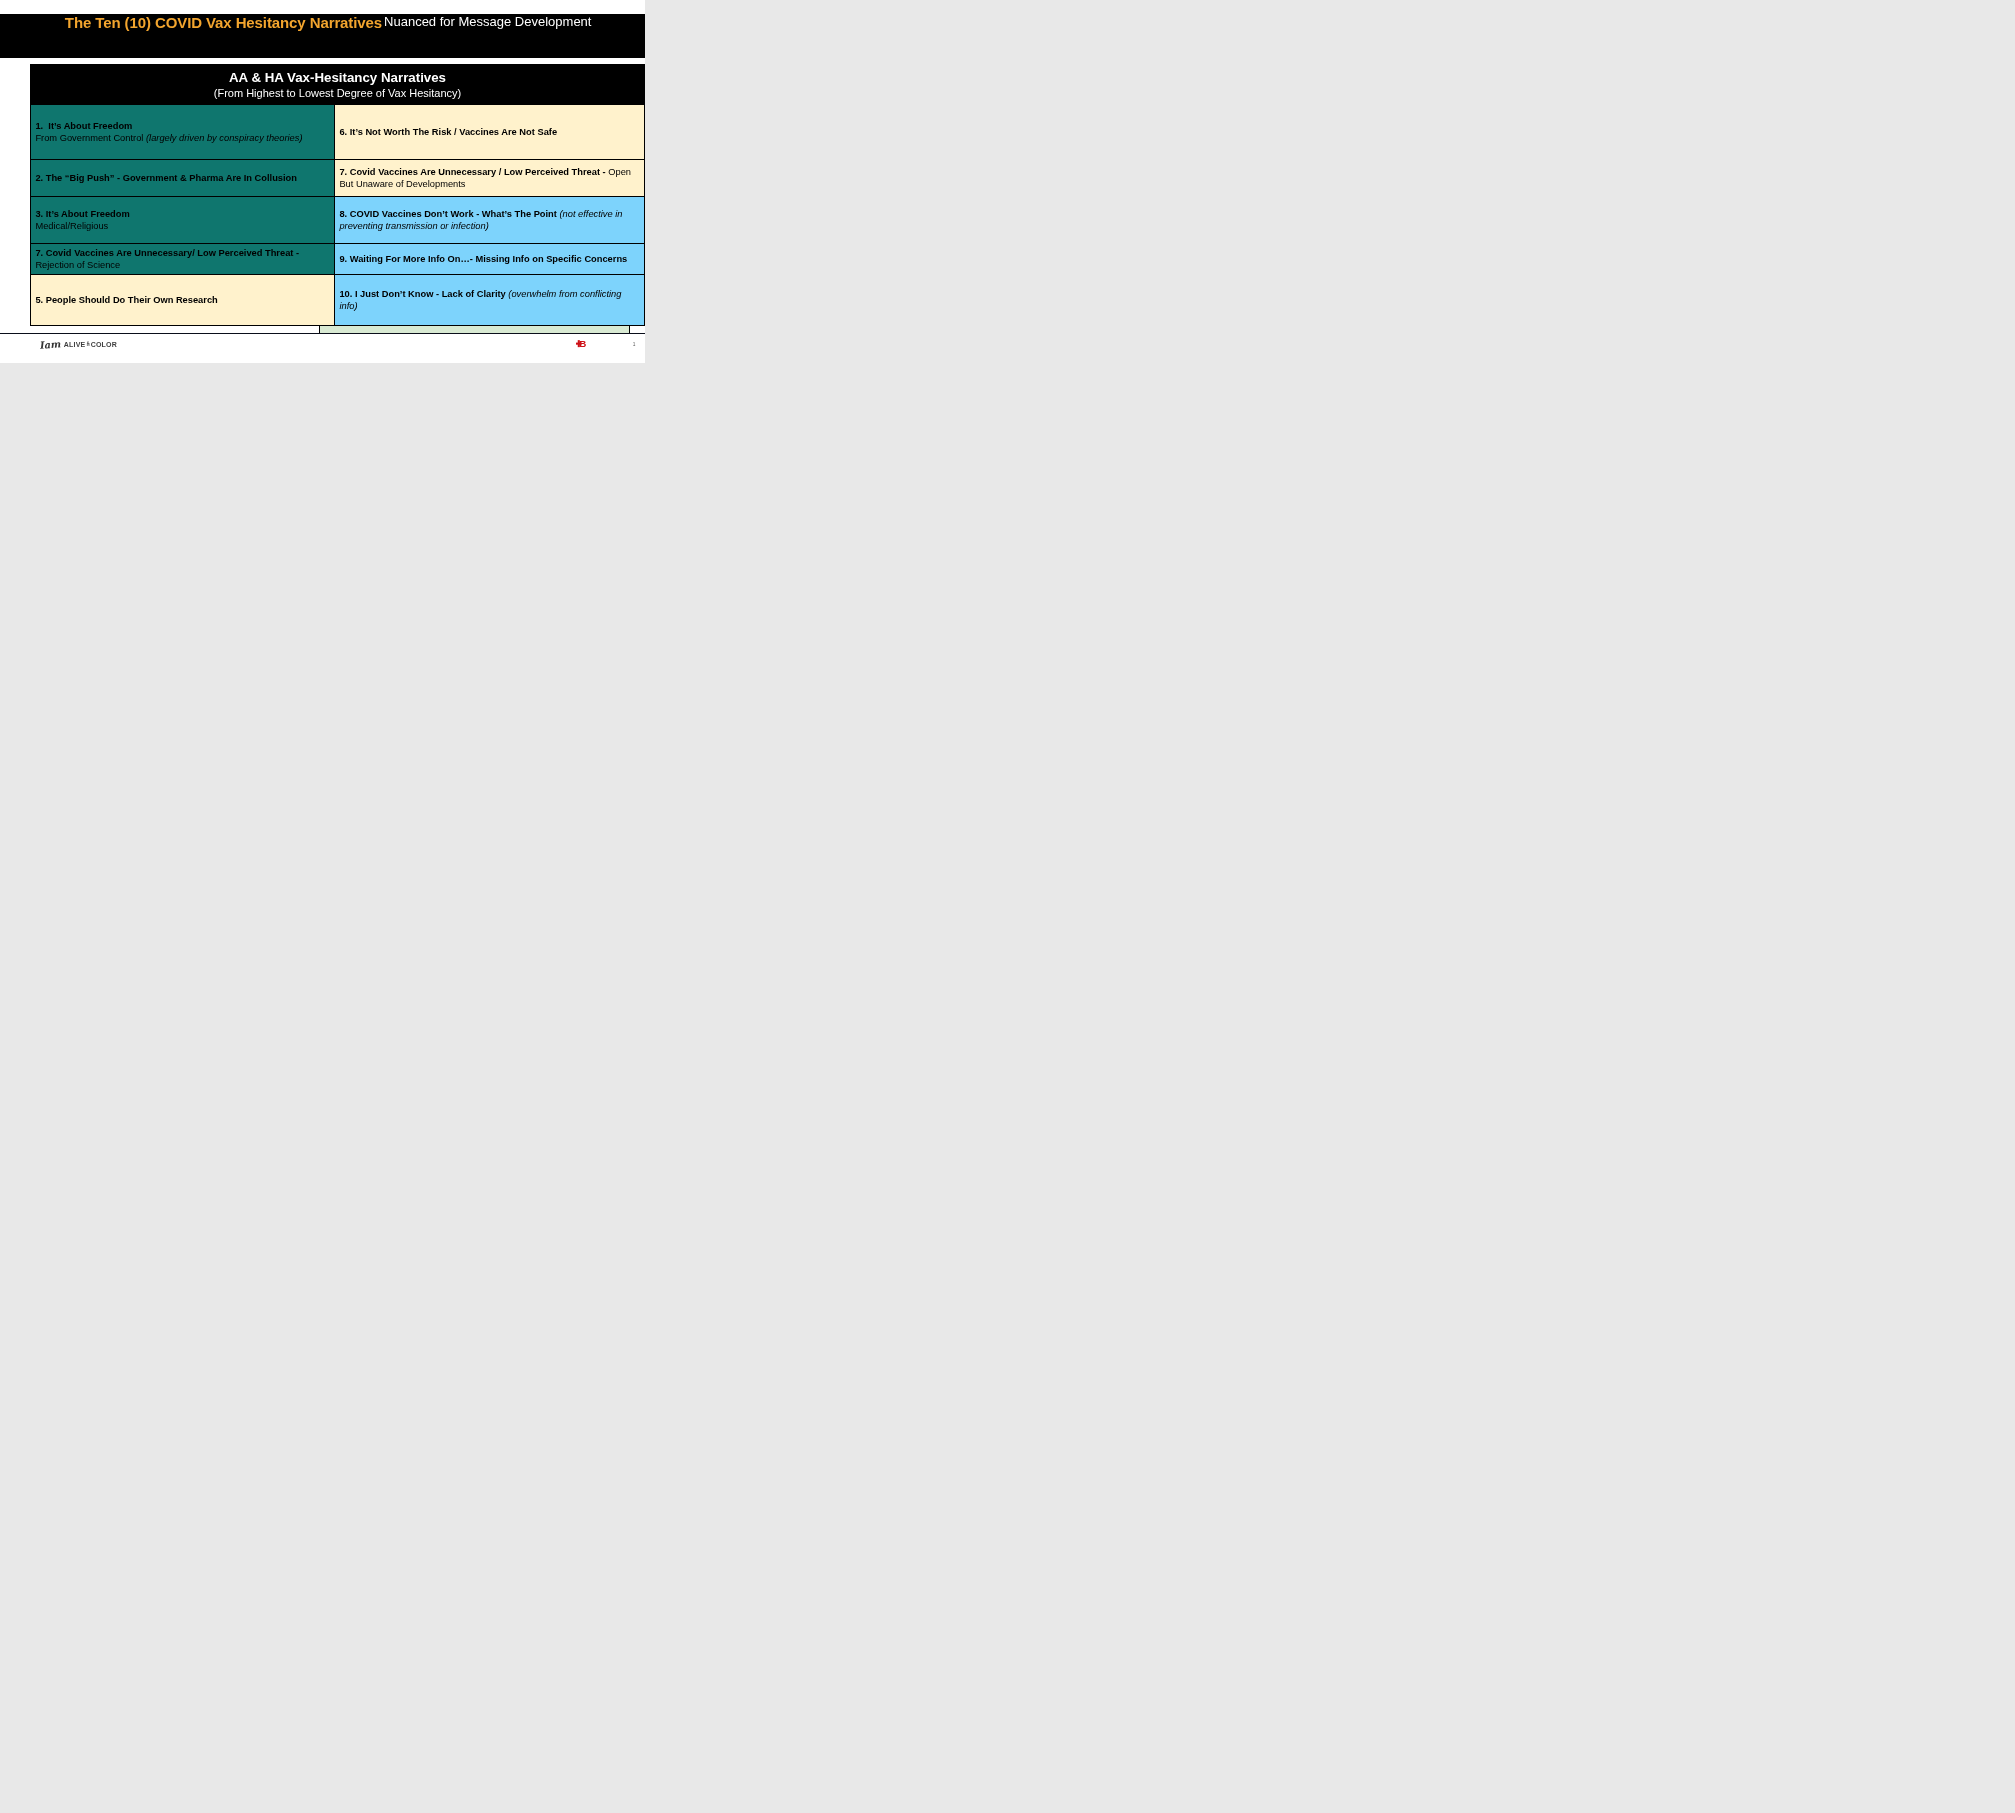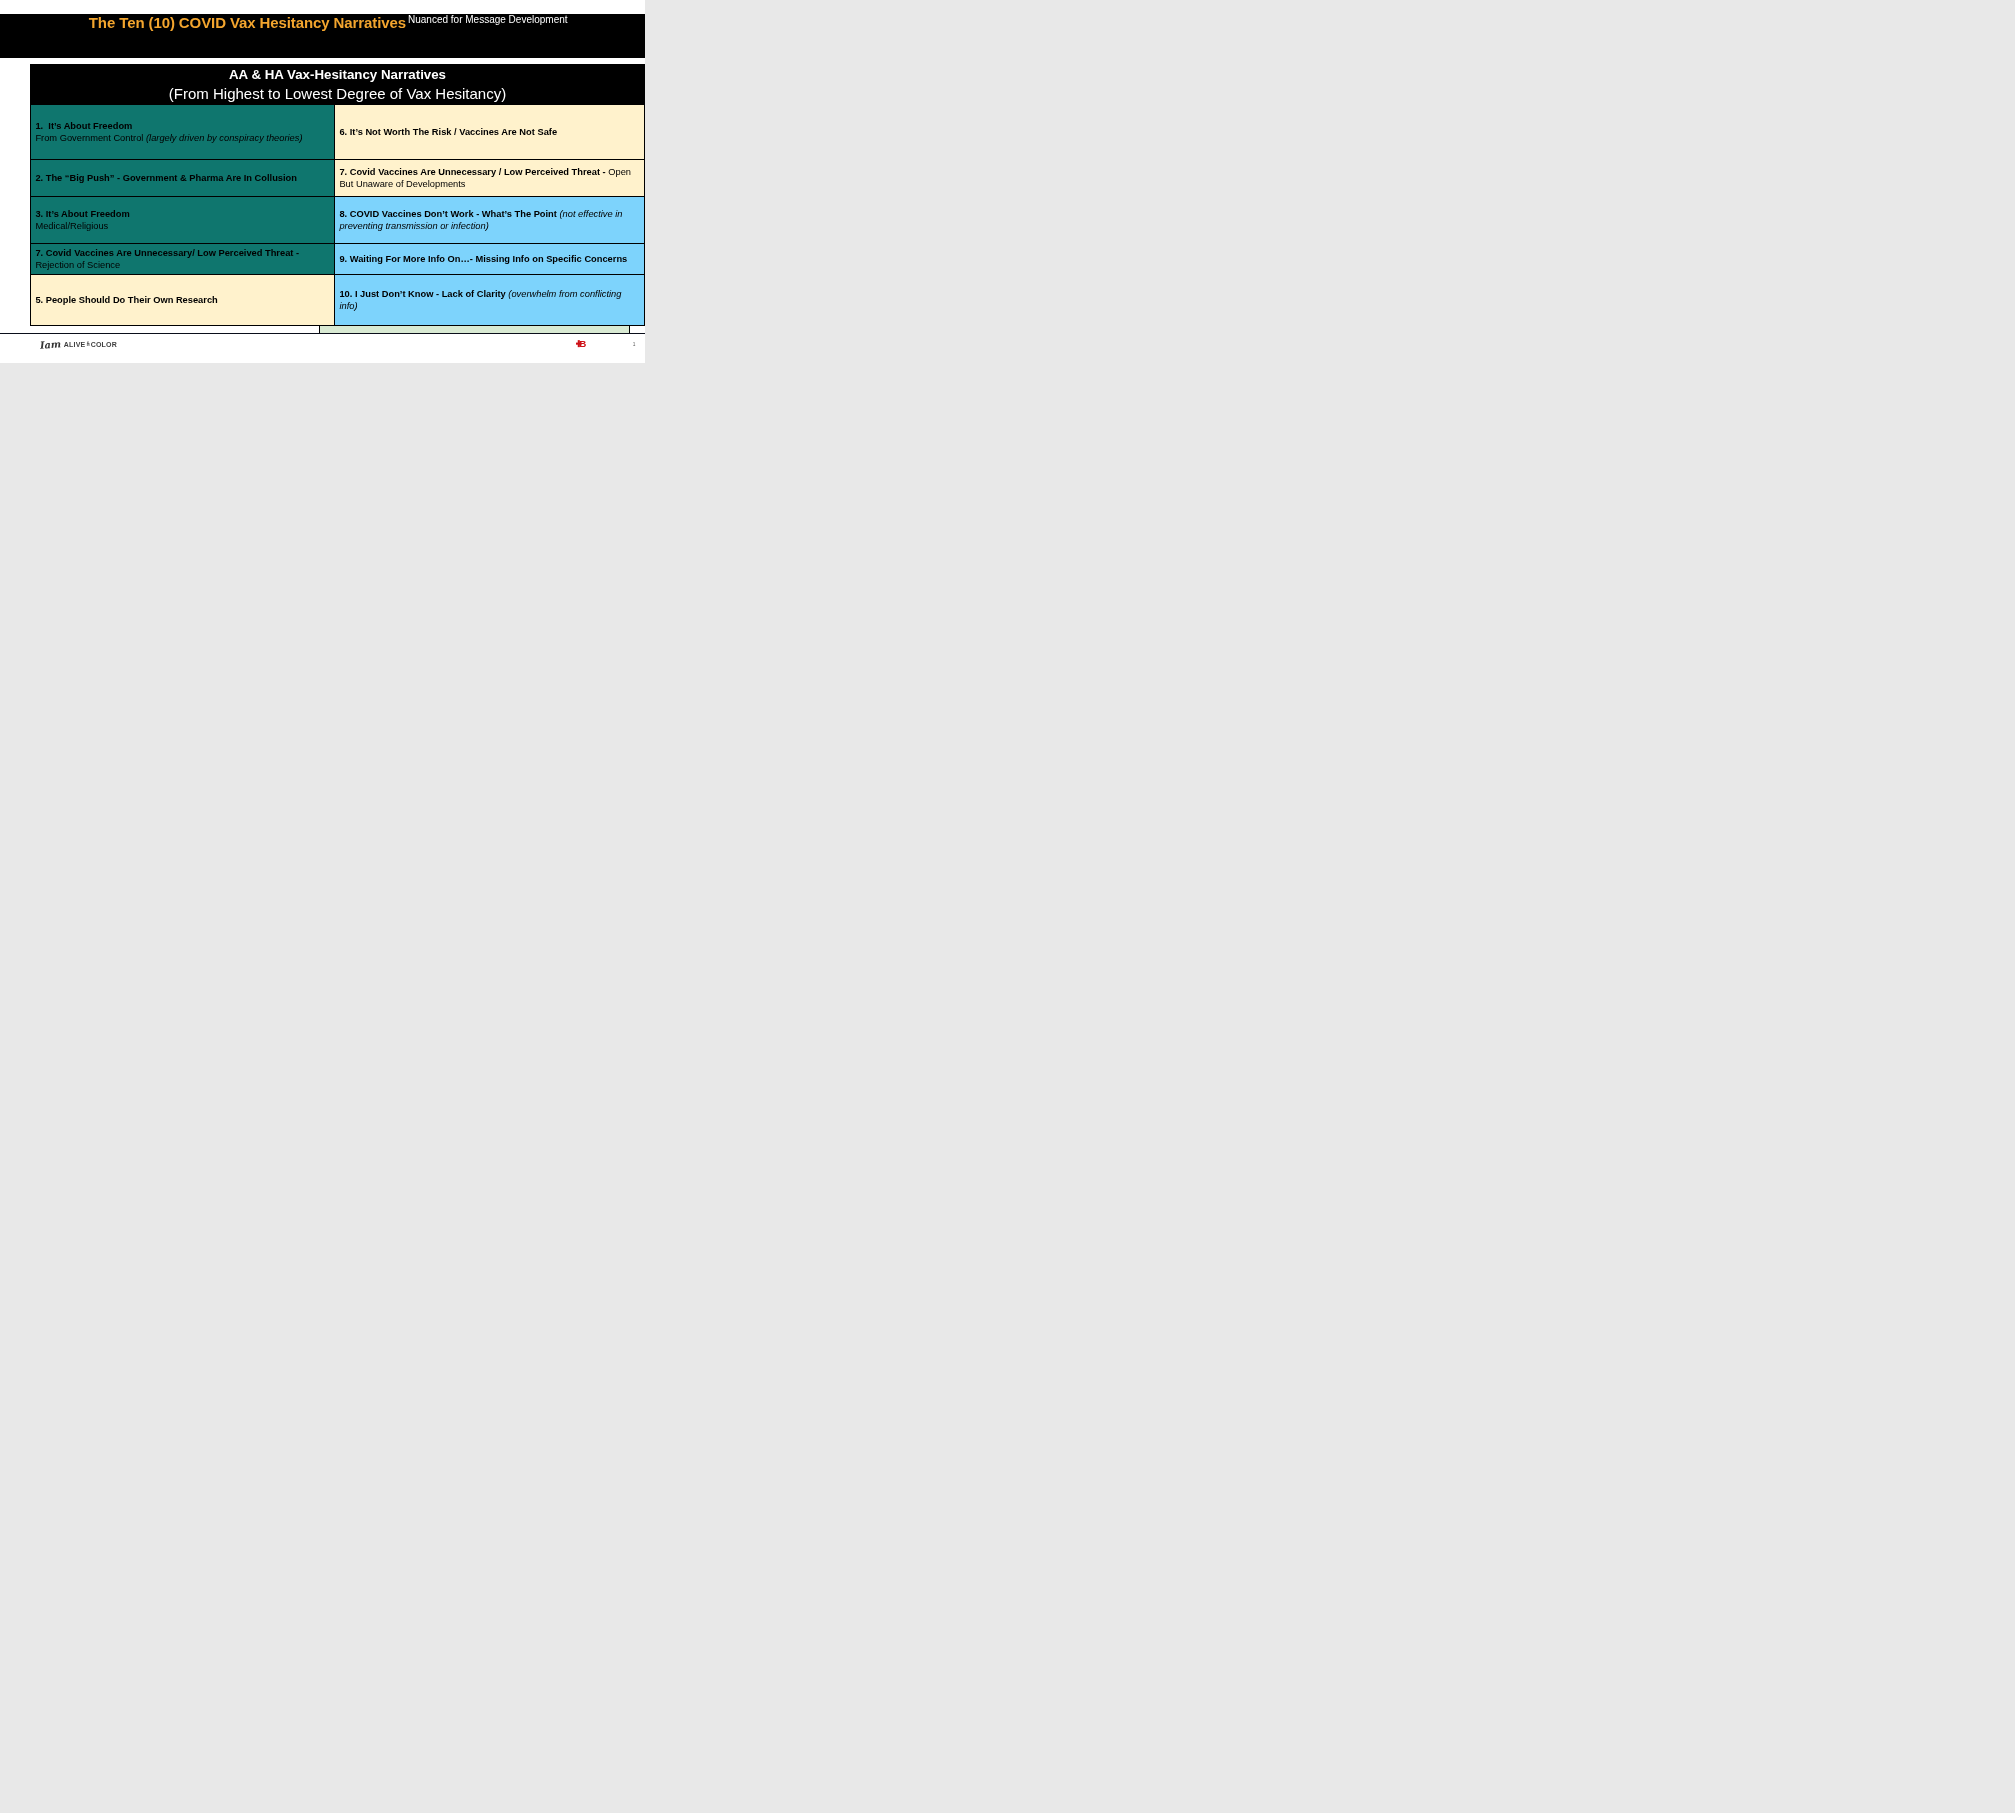--- a/index.html
+++ b/index.html
@@ -2,30 +2,30 @@
 <html style="font-size:6.4px"><head>
 <meta charset="utf-8">
 <style>
   html,body{margin:0;padding:0;background:#e8e8e8;}
   .slide{position:relative;width:645px;height:363px;background:#ffffff;overflow:hidden;
          font-family:"Liberation Sans", sans-serif;color:#000;}
   
   .band{position:absolute;left:0;top:13.7px;width:645px;height:44px;background:#000;
         display:flex;flex-direction:row;justify-content:center;padding-left:11.3px;box-sizing:border-box;gap:2px;}
   .band .title{color:#F3A52E;font-size:15px;font-weight:bold;letter-spacing:-0.1px;}
-  .band .subtitle{color:#fff;font-size:10px;font-weight:400;}
+  .band .subtitle{color:#fff;font-size:13px;font-weight:400;}
   
   .tbl{position:absolute;left:15px;top:64px;width:615px;height:262px;background:#000;
        display:grid;box-sizing:border-box;padding:1px;grid-gap:1px;
        grid-template-columns:303px 309px;
        grid-template-rows:39px 54px 36px 46px 30px 50px;margin-left:15px;}
   .thead{grid-column:1 / -1;background:#000;color:#fff;display:flex;flex-direction:column;
          align-items:center;justify-content:center;gap:2.8px;}
   .thead .h1{font-size:13.3px;font-weight:bold;}
-  .thead .h2{font-size:15px;font-weight:400;}
+  .thead .h2{font-size:11px;font-weight:400;}
   .cell{display:flex;flex-direction:column;justify-content:center;
         font-size:9.3px;line-height:1.33;padding:1.6px 6.4px 1.6px 4.4px;box-sizing:border-box;}
   .pink{background:#0f766e;}
   .yellow{background:#FFF2CC;}
   .green{background:#7dd3fc;}
   .b{font-weight:bold;}
   .i{font-style:italic;}
   .green-tail{position:absolute;left:319px;top:326px;width:311px;height:6.9px;background:#D9EAD3;
               border-left:1px solid #000;border-right:1px solid #000;box-sizing:border-box;}
   .footer-rule{position:absolute;left:0;top:333px;width:645px;height:1.2px;background:#0A0E1A;}

